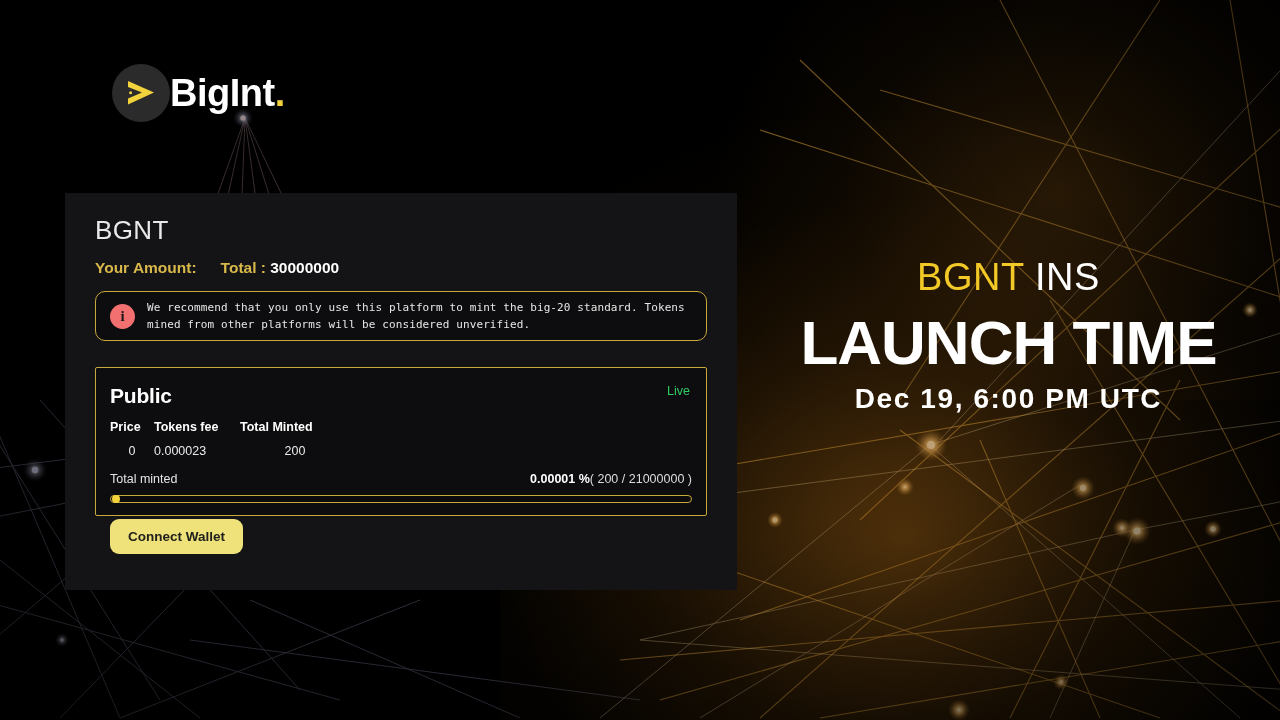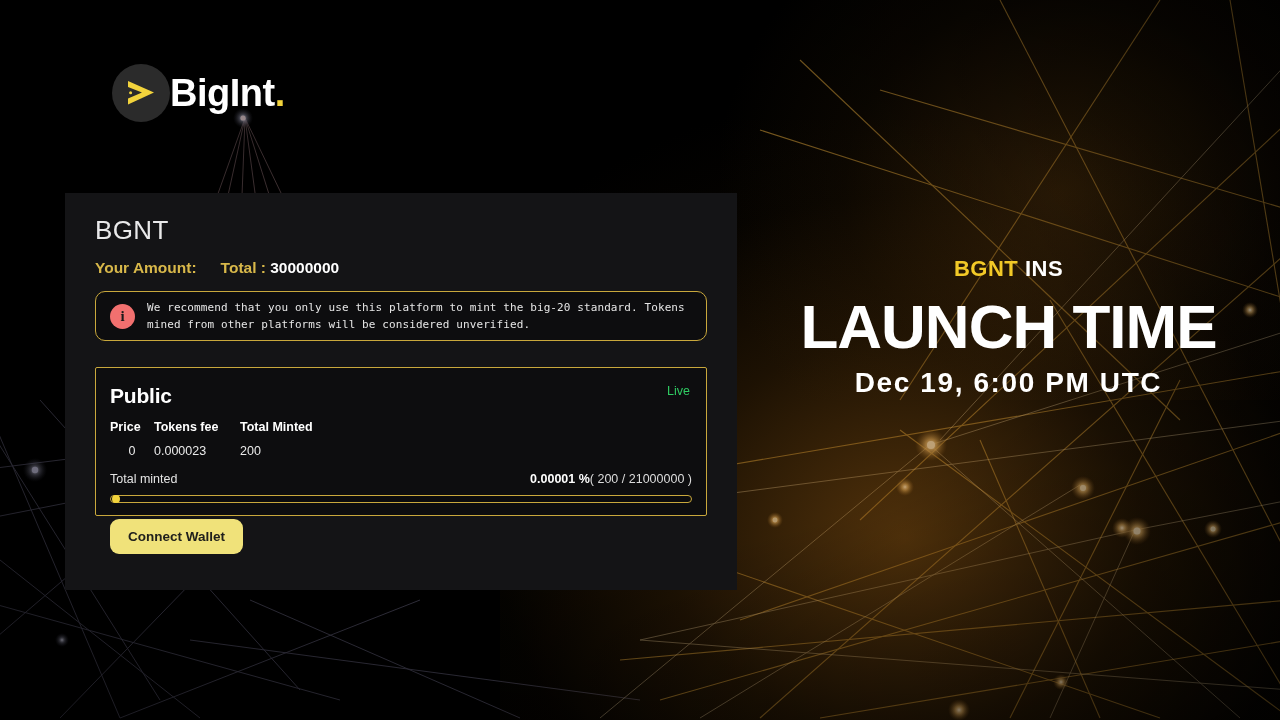--- a/index.html
+++ b/index.html
@@ -87,21 +87,21 @@
   table.mint-table { border-collapse:collapse; margin-top:12px; }
   table.mint-table th {
     font-size:12.5px; font-weight:bold; color:#ffffff; text-align:left;
     padding:0 0 10px 0;
   }
   table.mint-table td {
     font-size:12.5px; color:#eaeaea; padding:0;
   }
   .col-price { width:44px; }
   .col-fee   { width:86px; }
-  .col-total { width:110px; }
+  .col-total { width:110px;text-align:center; }
   td.col-price { text-align:center; }
   td.col-fee   { padding-left:8px; }
   td.col-total { padding-left:23px; }
 
   .progress-label-row {
     margin-top:14px; display:flex; justify-content:space-between;
     align-items:baseline; font-size:12.5px; color:#e3e3e3;
   }
   .pct-strong { font-weight:bold; color:#ffffff; }
   .pct-frac { color:#dcdcdc; }
@@ -123,21 +123,21 @@
     padding:10px 18px; cursor:pointer;
     font-family:"Liberation Sans", sans-serif;
   }
 
   
   .hero {
     position:absolute; left:737px; top:258px; width:543px; z-index:5;
     text-align:center; color:#fff;
   }
   .hero-kicker {
-    font-size:22px; font-weight:bold; letter-spacing:.5px; line-height:1;
+    font-size:38px; font-weight:normal; letter-spacing:.5px; line-height:1;
   }
   .hero-kicker .gold { color:#f2c927; }
   .hero-title {
     font-size:62px; font-weight:bold; letter-spacing:-1px;
     line-height:1.05; margin-top:14px; white-space:nowrap;
   }
   .hero-sub {
     font-size:28px; font-weight:bold; letter-spacing:1.6px;
     margin-top:8px; white-space:nowrap;
   }

